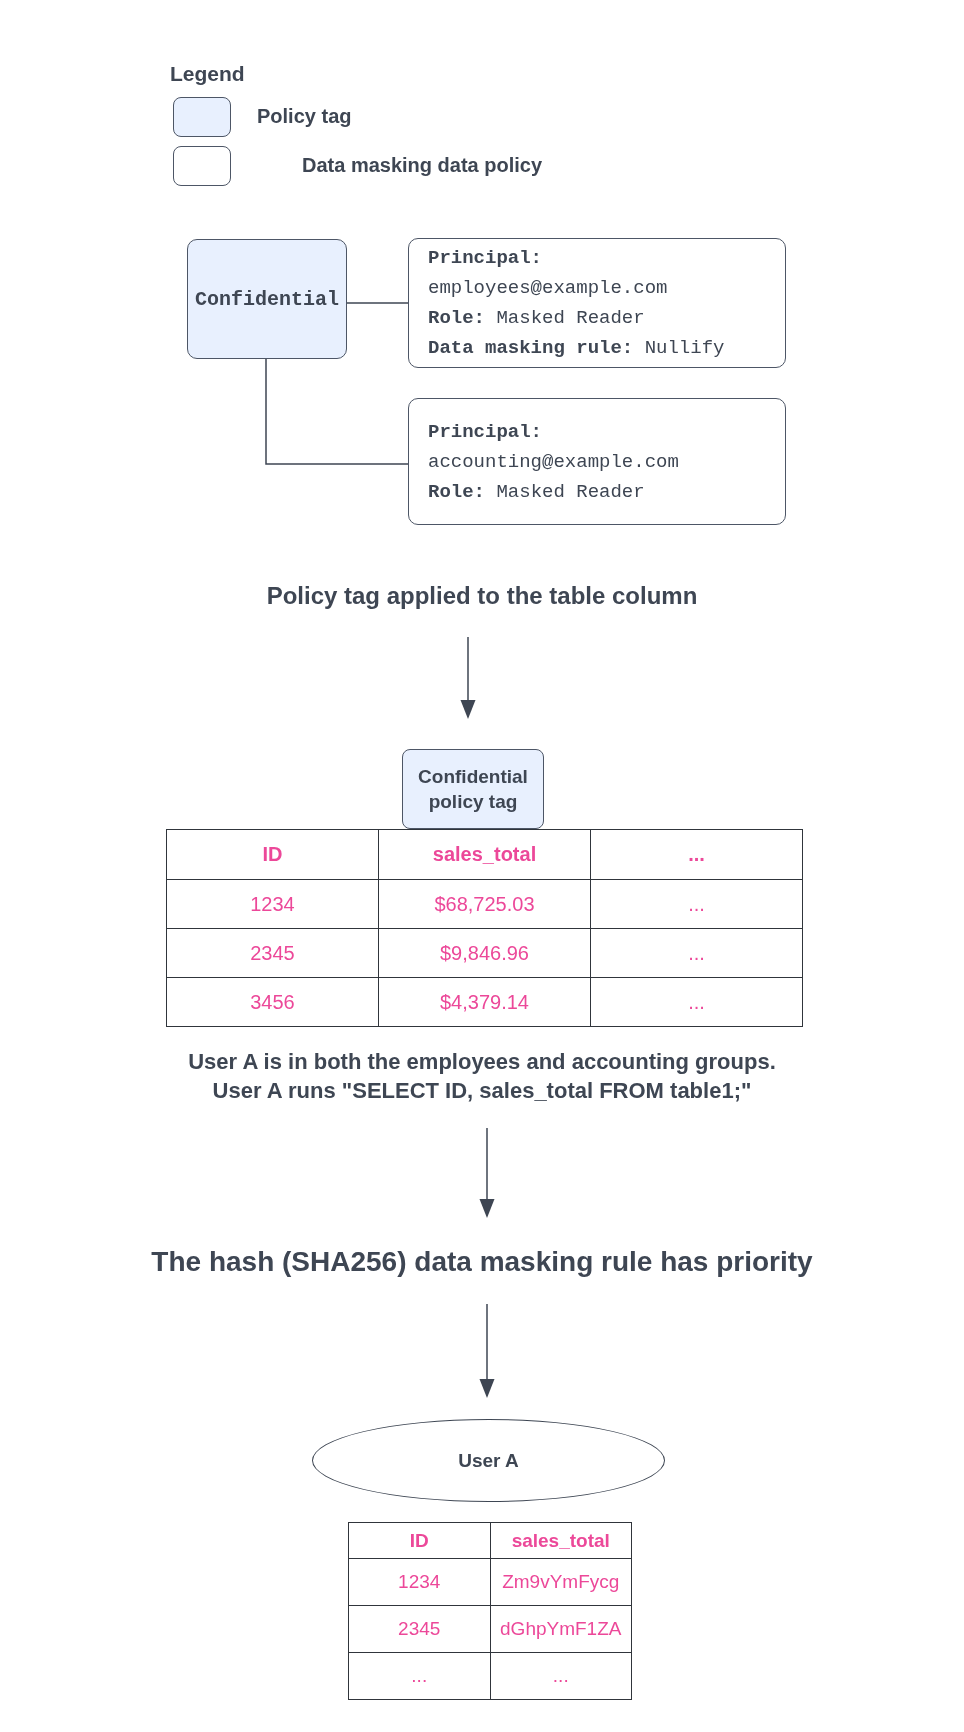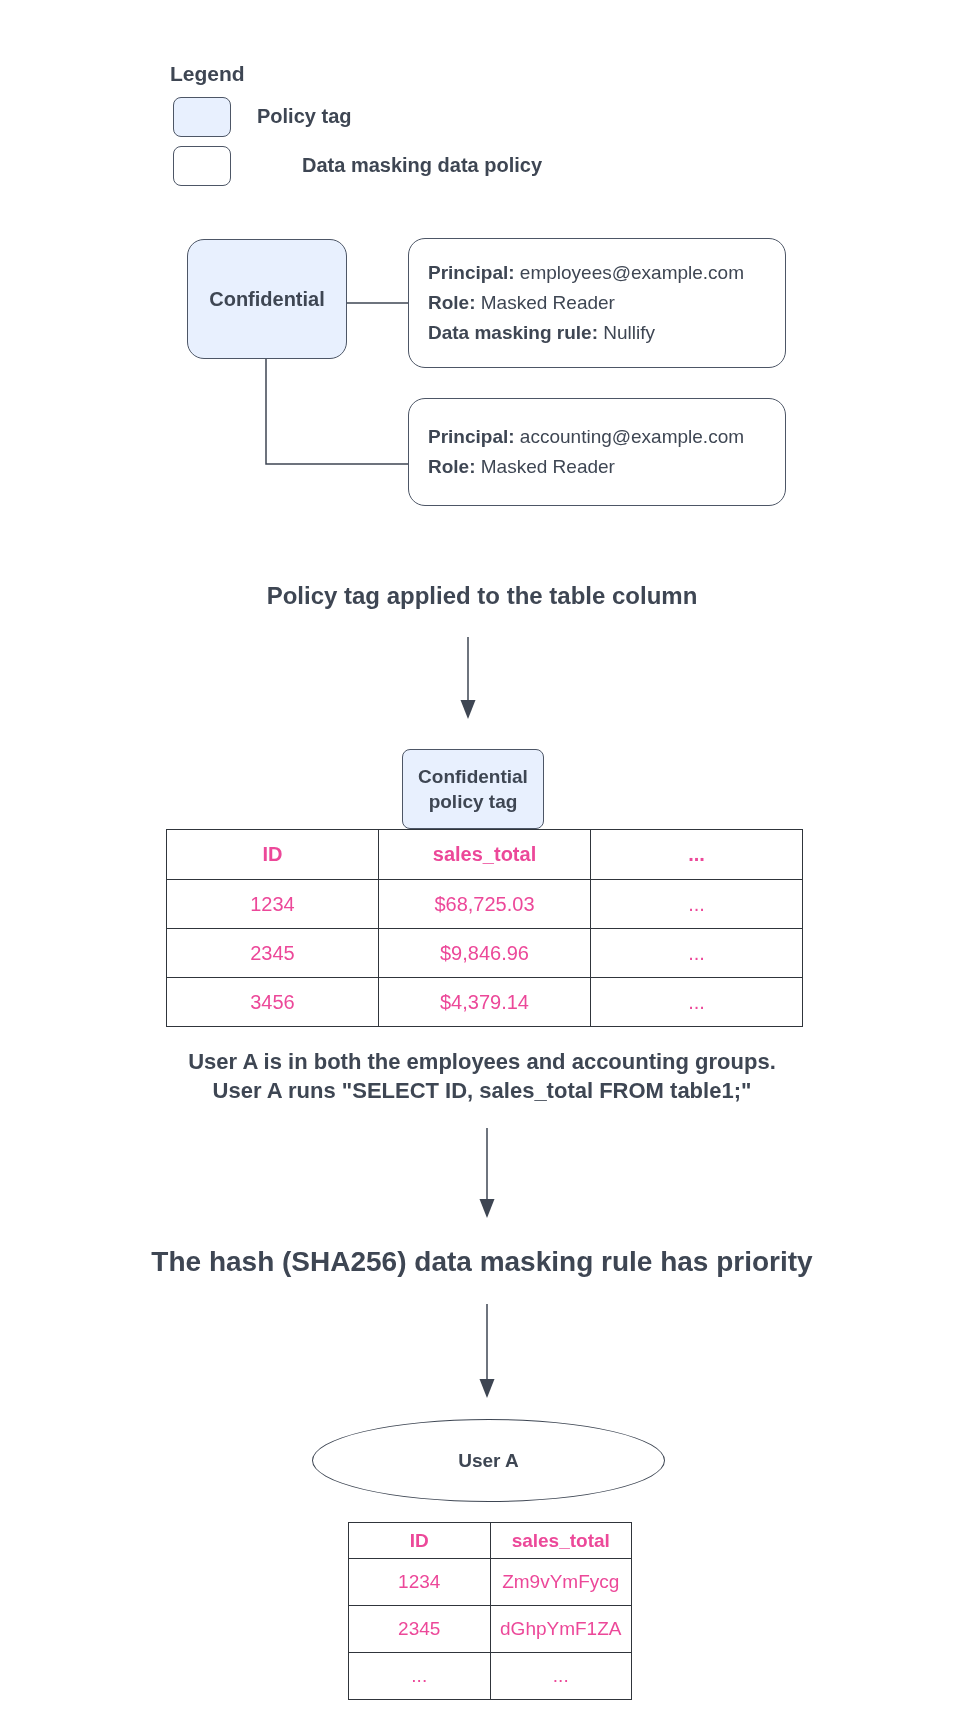--- a/index.html
+++ b/index.html
@@ -15,32 +15,32 @@
   .swatch{width:58px;height:40px;border:1.5px solid #4d5666;border-radius:8px;box-sizing:border-box;}
   .swatch.blue{background:#e8f0fe;}
   .swatch.white{background:#ffffff;}
   .sw1{left:173px;top:97px;}
   .sw2{left:173px;top:146px;}
   .legend-label{font-size:20px;font-weight:bold;}
   .ll1{left:257px;top:105px;}
   .ll2{left:257px;top:154px;margin-left:45px;}
 
   
-  .node{box-sizing:border-box;border:1.5px solid #4d5666;border-radius:17px;background:#ffffff;}
+  .node{box-sizing:border-box;border:1.5px solid #4d5666;border-radius:10px;background:#ffffff;font-family:Liberation Mono, monospace;}
   .tag-node{
     left:187px;top:239px;width:160px;height:120px;background:#e8f0fe;
     display:flex;align-items:center;justify-content:center;
     font-size:20px;font-weight:bold;
   }
   .policy-box{
     left:408px;top:238px;width:378px;height:130px;
     display:flex;flex-direction:column;justify-content:center;
     padding-left:19px;font-size:19px;line-height:30px;
   }
-  .policy-box.second{top:398px;height:108px;}
+  .policy-box.second{top:398px;height:127px;}
   .policy-box b{font-weight:bold;}
 
   
   .center-text{left:0;width:964px;text-align:center;}
   .h1{top:582px;font-size:24px;font-weight:bold;}
   .h3{top:1246px;font-size:28px;font-weight:bold;}
   .step2{top:1047px;font-size:22px;font-weight:bold;line-height:29px;}
 
   
   .col-tag{

